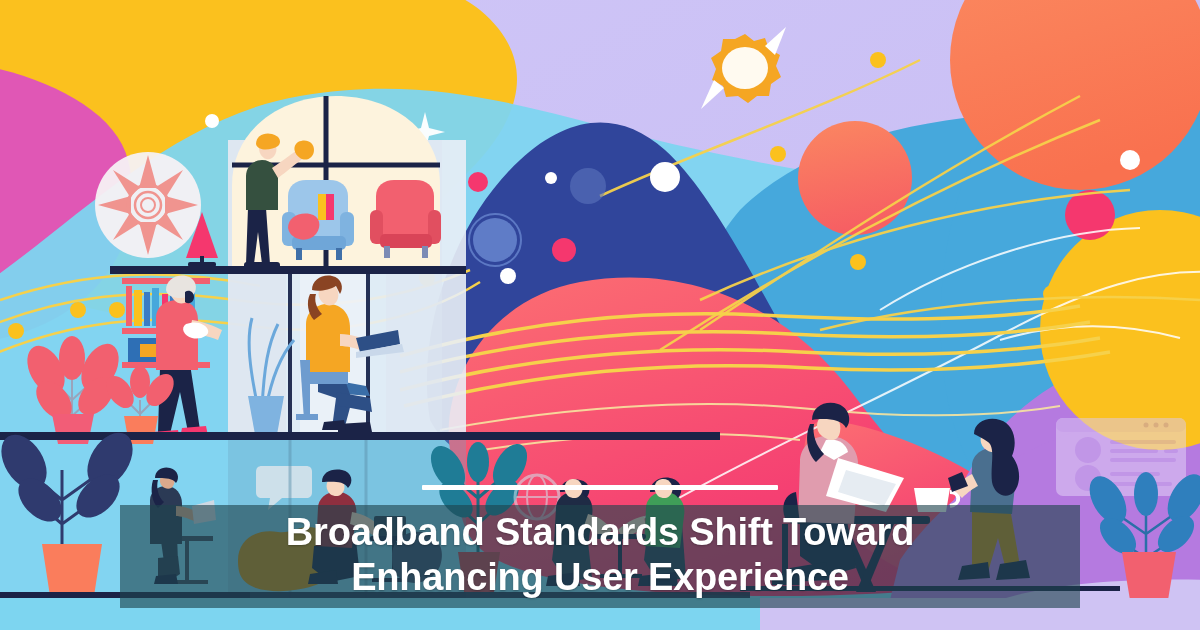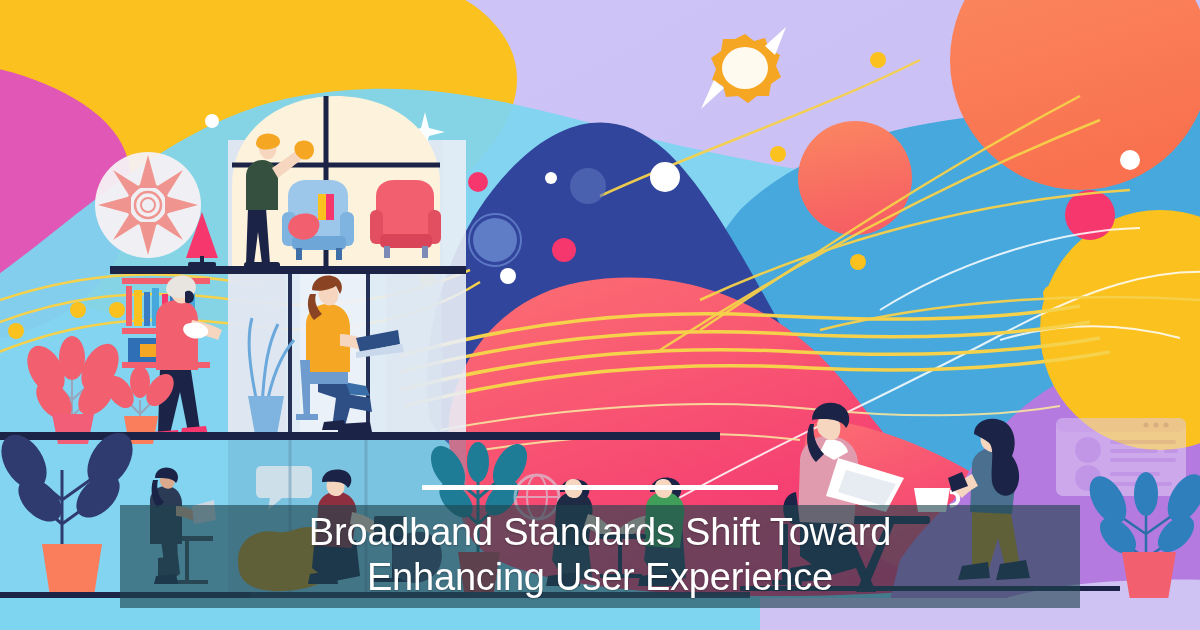--- a/index.html
+++ b/index.html
@@ -20,21 +20,21 @@
     background:rgba(30,68,78,0.62);
     display:flex;flex-direction:column;
     align-items:center;justify-content:center;
     box-sizing:border-box;
     padding:2px 18px 6px 18px;
   }
   #title-text{
     margin:0;
     color:#ffffff;
     font-family:"Liberation Sans","DejaVu Sans",sans-serif;
-    font-weight:400;
+    font-weight:700;
     font-size:38px;
     line-height:45px;
     letter-spacing:-0.2px;
     text-align:center;
     white-space:pre-line;
     text-shadow:0 1px 2px rgba(0,0,0,0.25);
   }
   #accent-rule{
     position:absolute;
     left:422px;top:485px;

